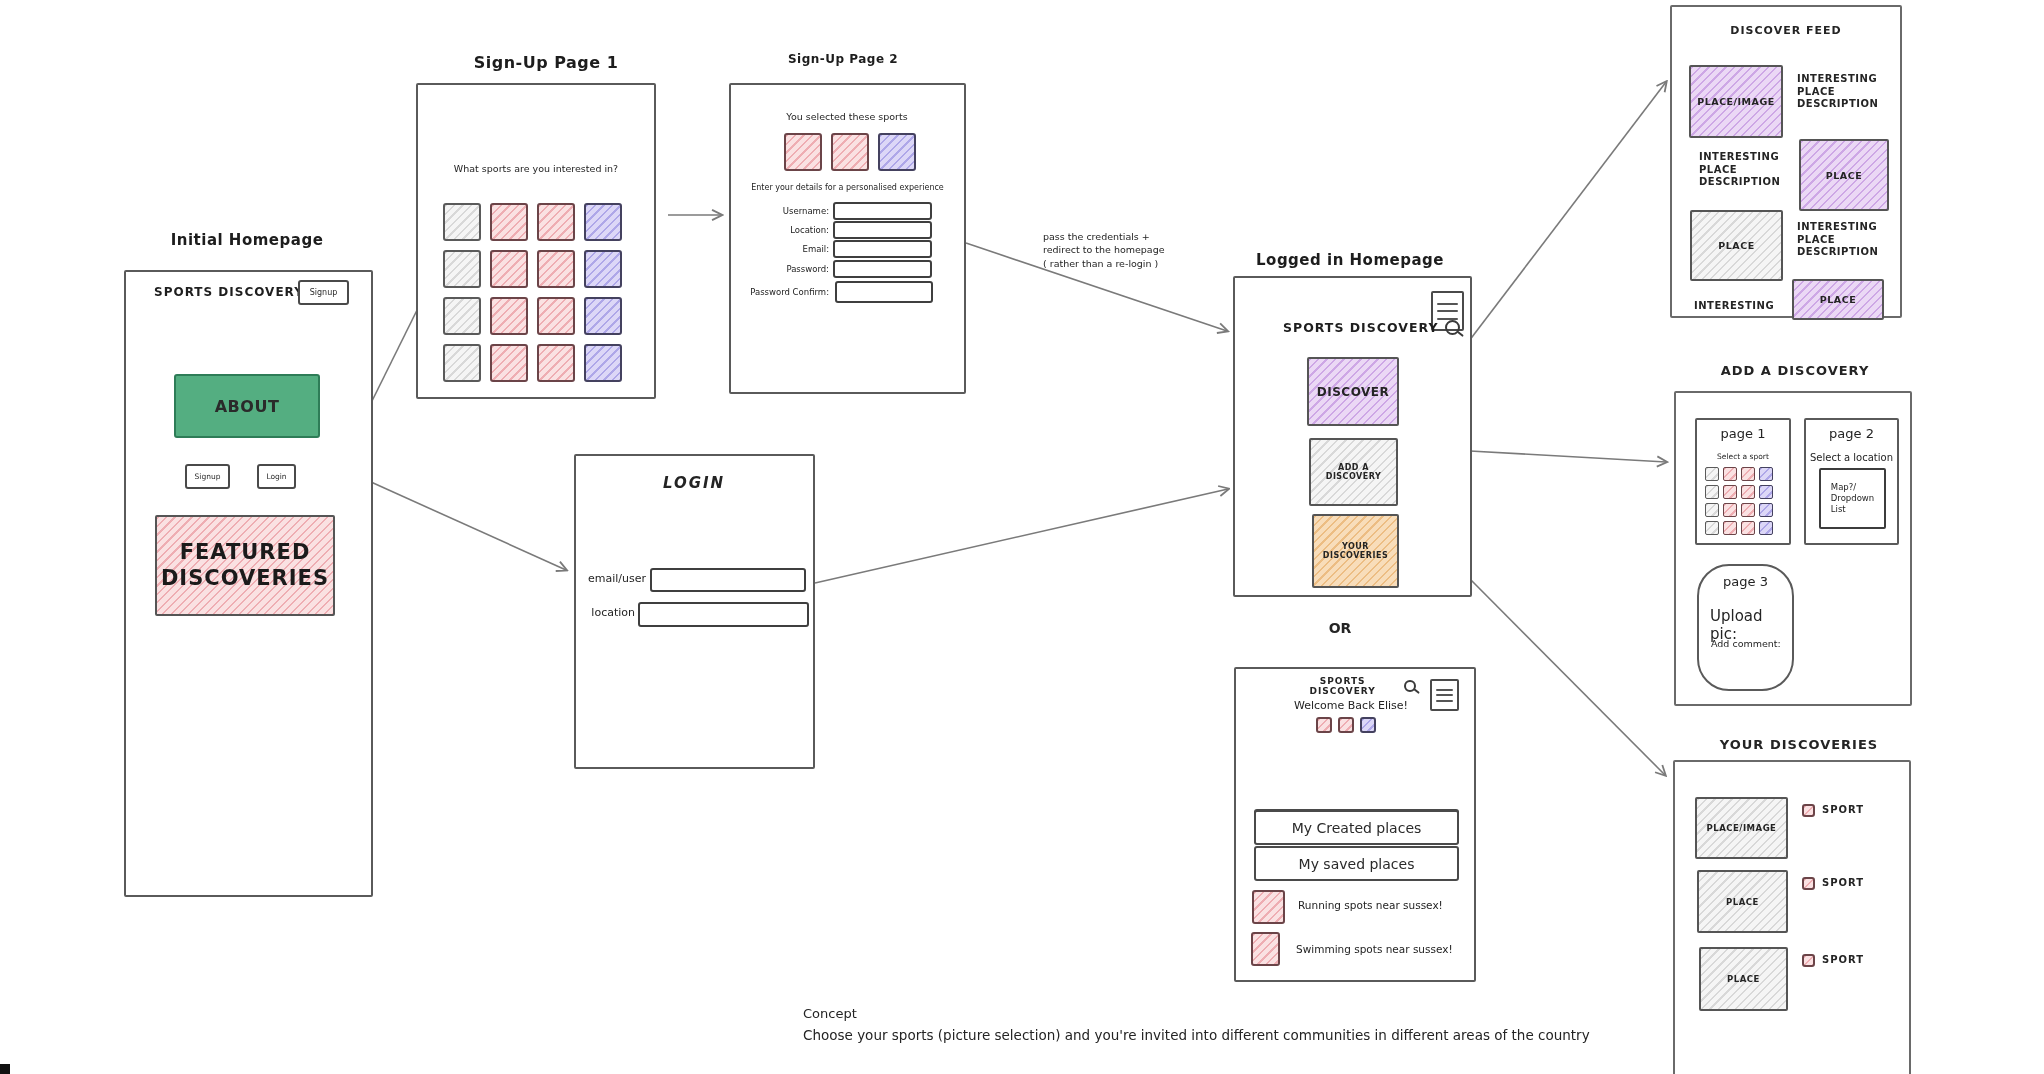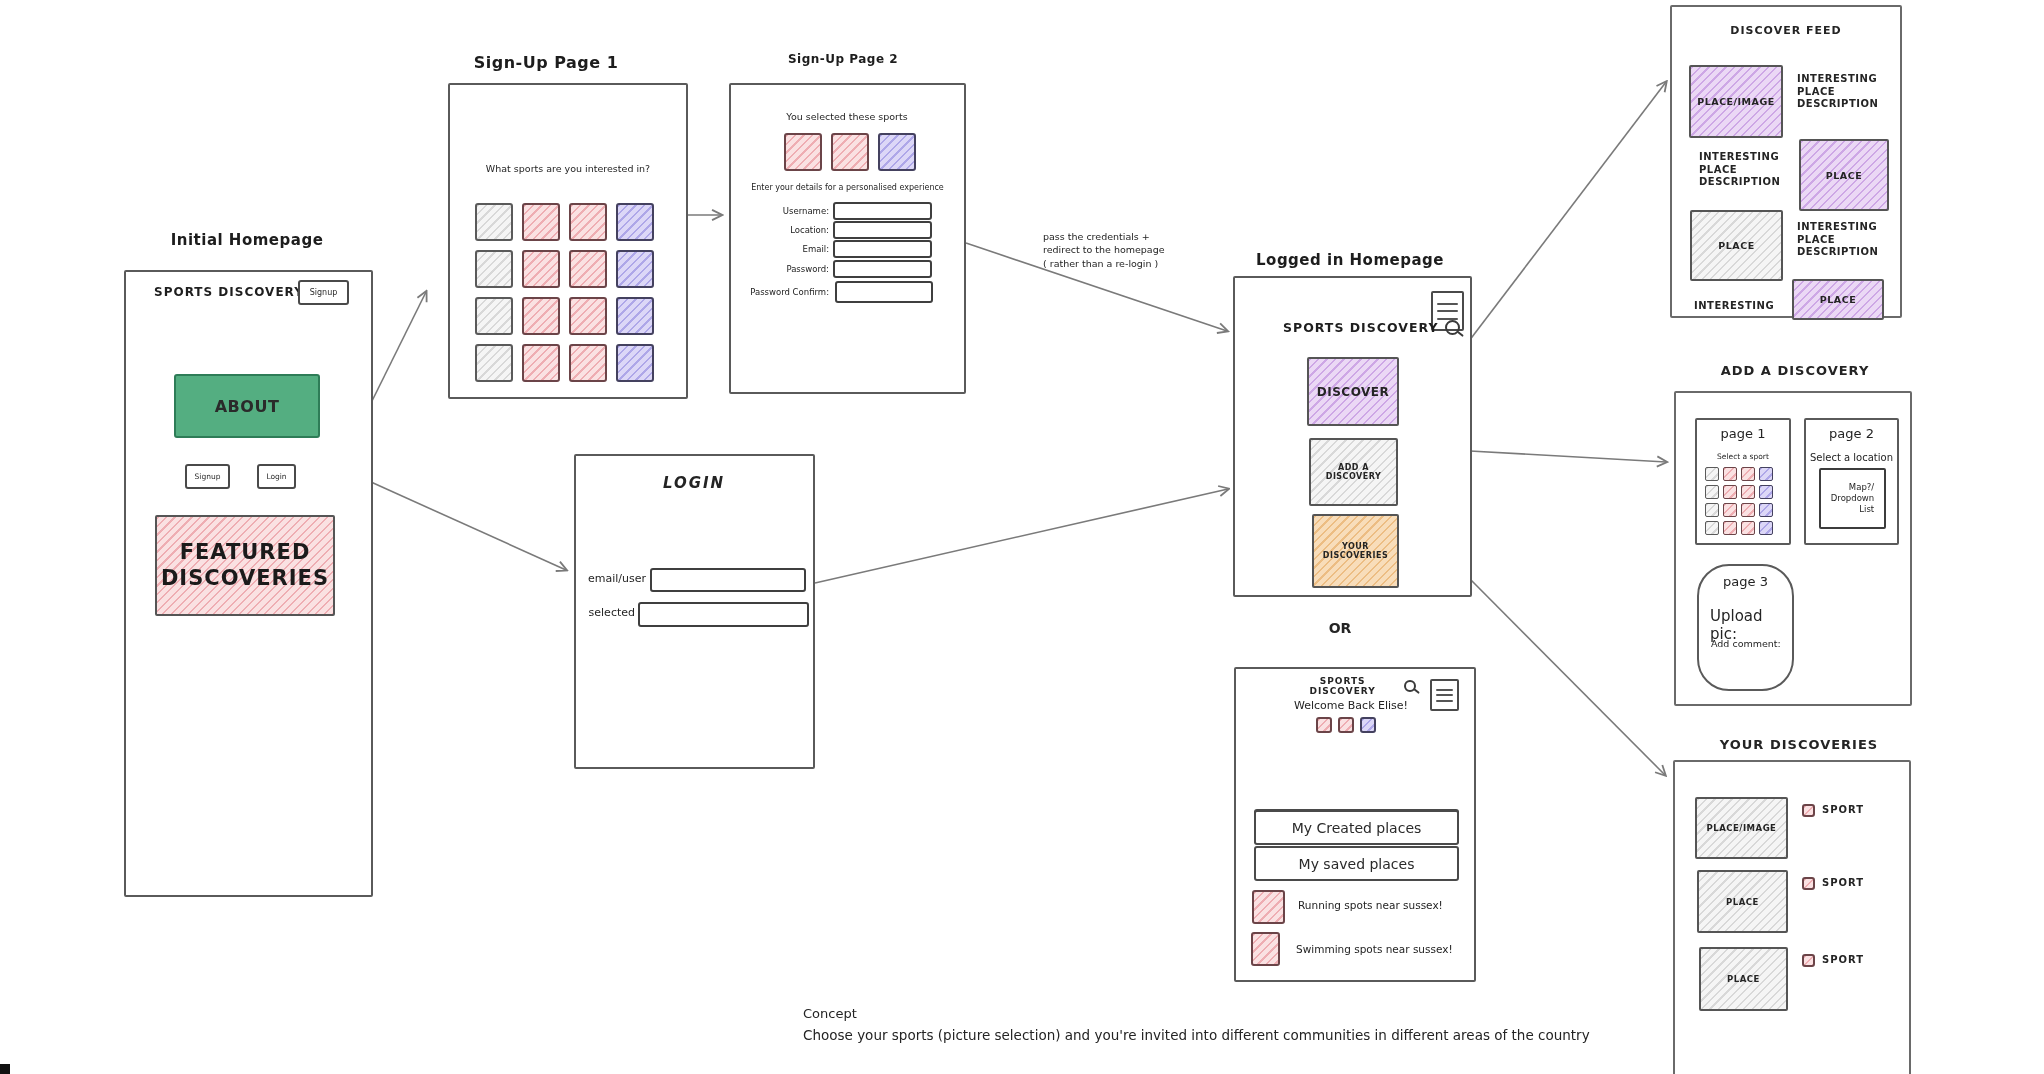--- a/index.html
+++ b/index.html
@@ -75,21 +75,21 @@
 
     <div class="wirebtn" style="left:59px;top:192px;width:41px;height:21px;font-size:7.5px;">Signup</div>
     <div class="wirebtn" style="left:131px;top:192px;width:35px;height:21px;font-size:7.5px;">Login</div>
 
     <div class="card h-pink pre" style="left:29px;top:243px;width:176px;height:97px;font-size:21px;font-weight:700;letter-spacing:1px;line-height:1.2;color:#1b1b1b;">FEATURED
 DISCOVERIES</div>
   </div>
 
   <div class="sec-title" style="left:446px;top:53px;width:200px;font-size:16px;">Sign-Up Page 1</div>
 
-  <div class="screen" style="left:448px;top:83px;width:236px;height:312px;">
+  <div class="screen" style="left:416px;top:83px;width:236px;height:312px;">
     <div class="abs" style="left:18px;top:78px;width:200px;text-align:center;font-size:9.5px;">What sports are you interested in?</div>
     <div class="grid4" style="left:25px;top:118px;">
       <span class="sq h-gray"></span>
         <span class="sq h-pink"></span>
         <span class="sq h-pink"></span>
         <span class="sq h-peri"></span>
       <span class="sq h-gray"></span>
         <span class="sq h-pink"></span>
         <span class="sq h-pink"></span>
         <span class="sq h-peri"></span>
@@ -132,21 +132,21 @@
   </div>
 
   <div class="abs pre" style="left:1043px;top:230px;font-size:9.5px;line-height:1.4;">pass the credentials +
 redirect to the homepage
 ( rather than a re-login )</div>
 
   <div class="screen" style="left:574px;top:454px;width:237px;height:311px;">
     <div class="abs" style="left:18px;top:18px;width:200px;text-align:center;font-size:15px;font-weight:600;letter-spacing:2px;font-style:italic;">LOGIN</div>
     <div class="abs" style="left:12px;top:116px;width:58px;text-align:right;font-size:11px;">email/user</div>
     <div class="wireinput" style="left:74px;top:112px;width:152px;height:20px;"></div>
-    <div class="abs" style="left:6px;top:150px;width:53px;text-align:right;font-size:11px;">selected</div>
+    <div class="abs" style="left:6px;top:150px;width:53px;text-align:right;font-size:11px;">location</div>
     <div class="wireinput" style="left:62px;top:146px;width:167px;height:21px;"></div>
   </div>
 
   <div class="sec-title" style="left:1250px;top:251px;width:200px;">Logged in Homepage</div>
 
   <div class="screen" style="left:1233px;top:276px;width:235px;height:317px;">
     <div class="menu" style="left:196px;top:13px;width:33px;height:40px;">
         <span></span>
         <span></span>
         <span></span>
@@ -235,21 +235,21 @@
         <span class="msq h-gray"></span>
           <span class="msq h-pink"></span>
           <span class="msq h-pink"></span>
           <span class="msq h-peri"></span>
       </div>
     </div>
 
     <div class="panel" style="left:128px;top:25px;width:91px;height:123px;border-color:#5a5a5a;">
       <div class="abs" style="left:0;top:6px;width:100%;text-align:center;font-size:13px;">page 2</div>
       <div class="abs" style="left:0;top:32px;width:100%;text-align:center;font-size:10px;">Select a location</div>
-      <div class="abs pre" style="left:13px;top:48px;width:63px;height:57px;border:2.5px solid #3c3c3c;border-radius:2px;display:flex;align-items:center;justify-content:center;text-align:right;font-size:8.5px;line-height:1.3;">Map?/
+      <div class="abs pre" style="left:13px;top:48px;width:63px;height:57px;border:2.5px solid #3c3c3c;border-radius:2px;display:flex;align-items:center;justify-content:center;text-align:left;font-size:8.5px;line-height:1.3;">Map?/
 Dropdown
 List</div>
     </div>
 
     <div class="panel" style="left:21px;top:171px;width:93px;height:123px;border-color:#5a5a5a;border-radius:32px;">
       <div class="abs" style="left:0;top:8px;width:100%;text-align:center;font-size:13px;">page 3</div>
       <div class="abs" style="left:11px;top:41px;font-size:15px;">Upload pic:</div>
       <div class="abs" style="left:12px;top:72px;font-size:9.5px;">Add comment:</div>
     </div>
   </div>

